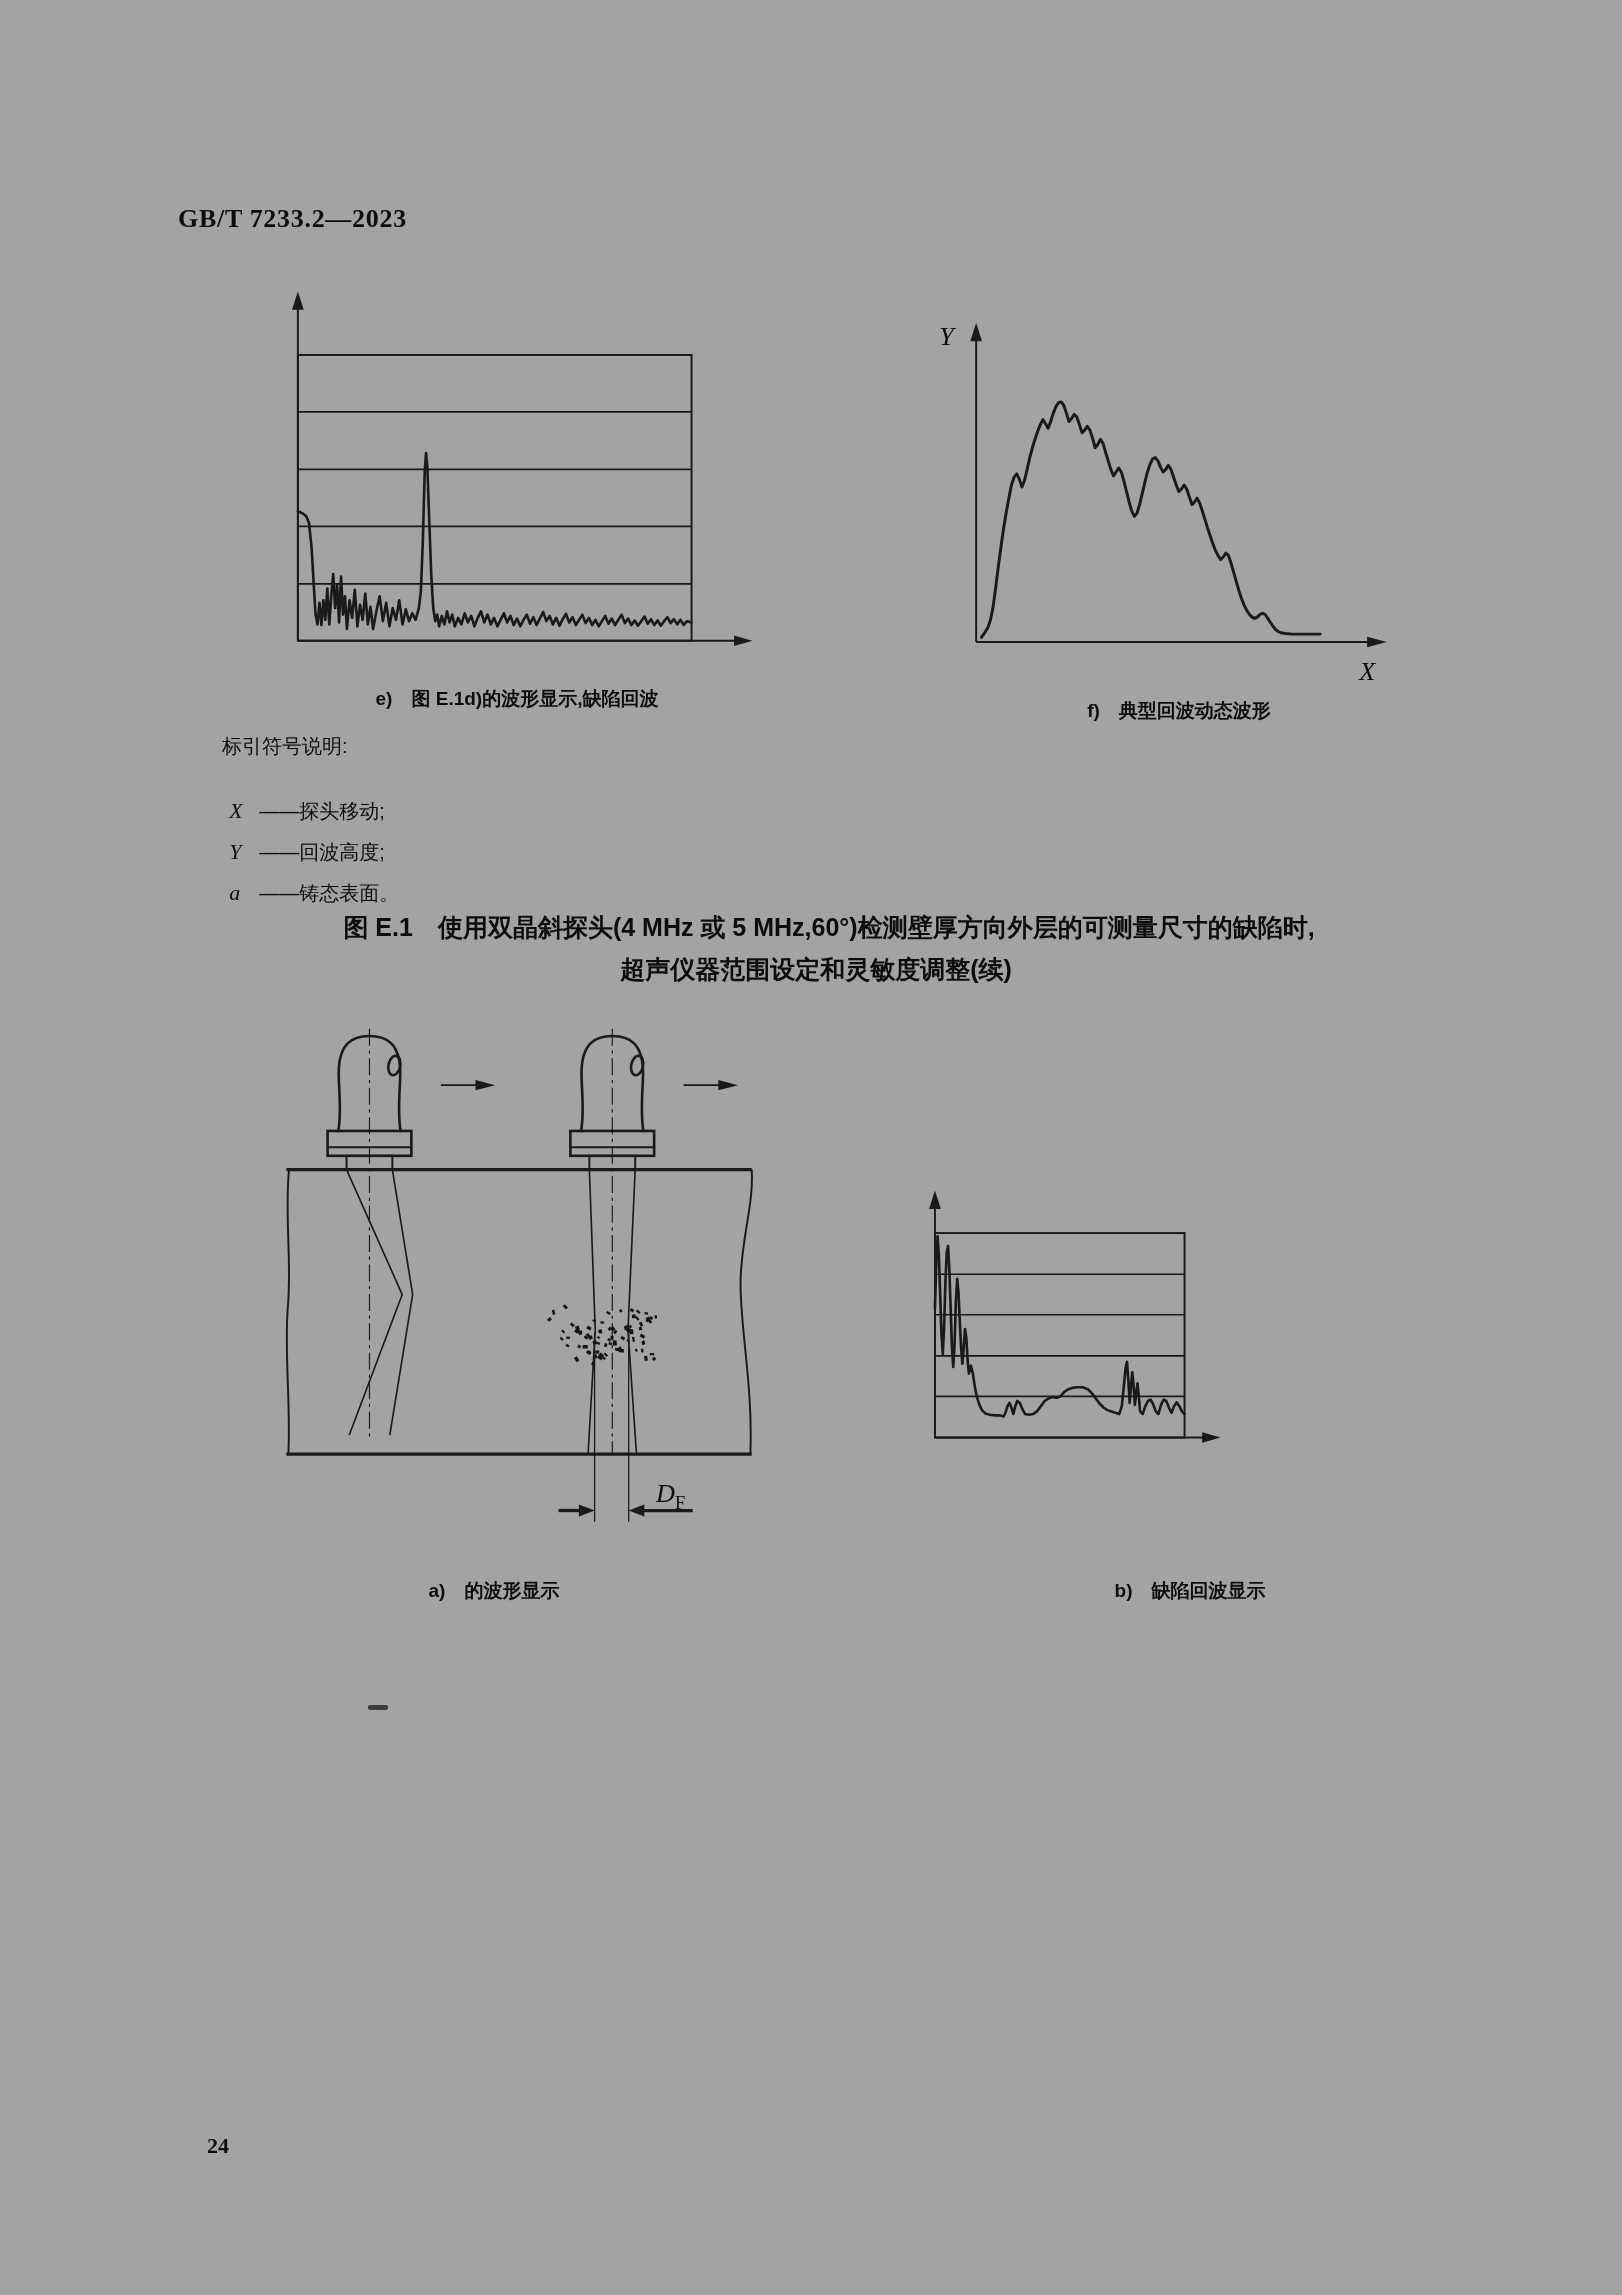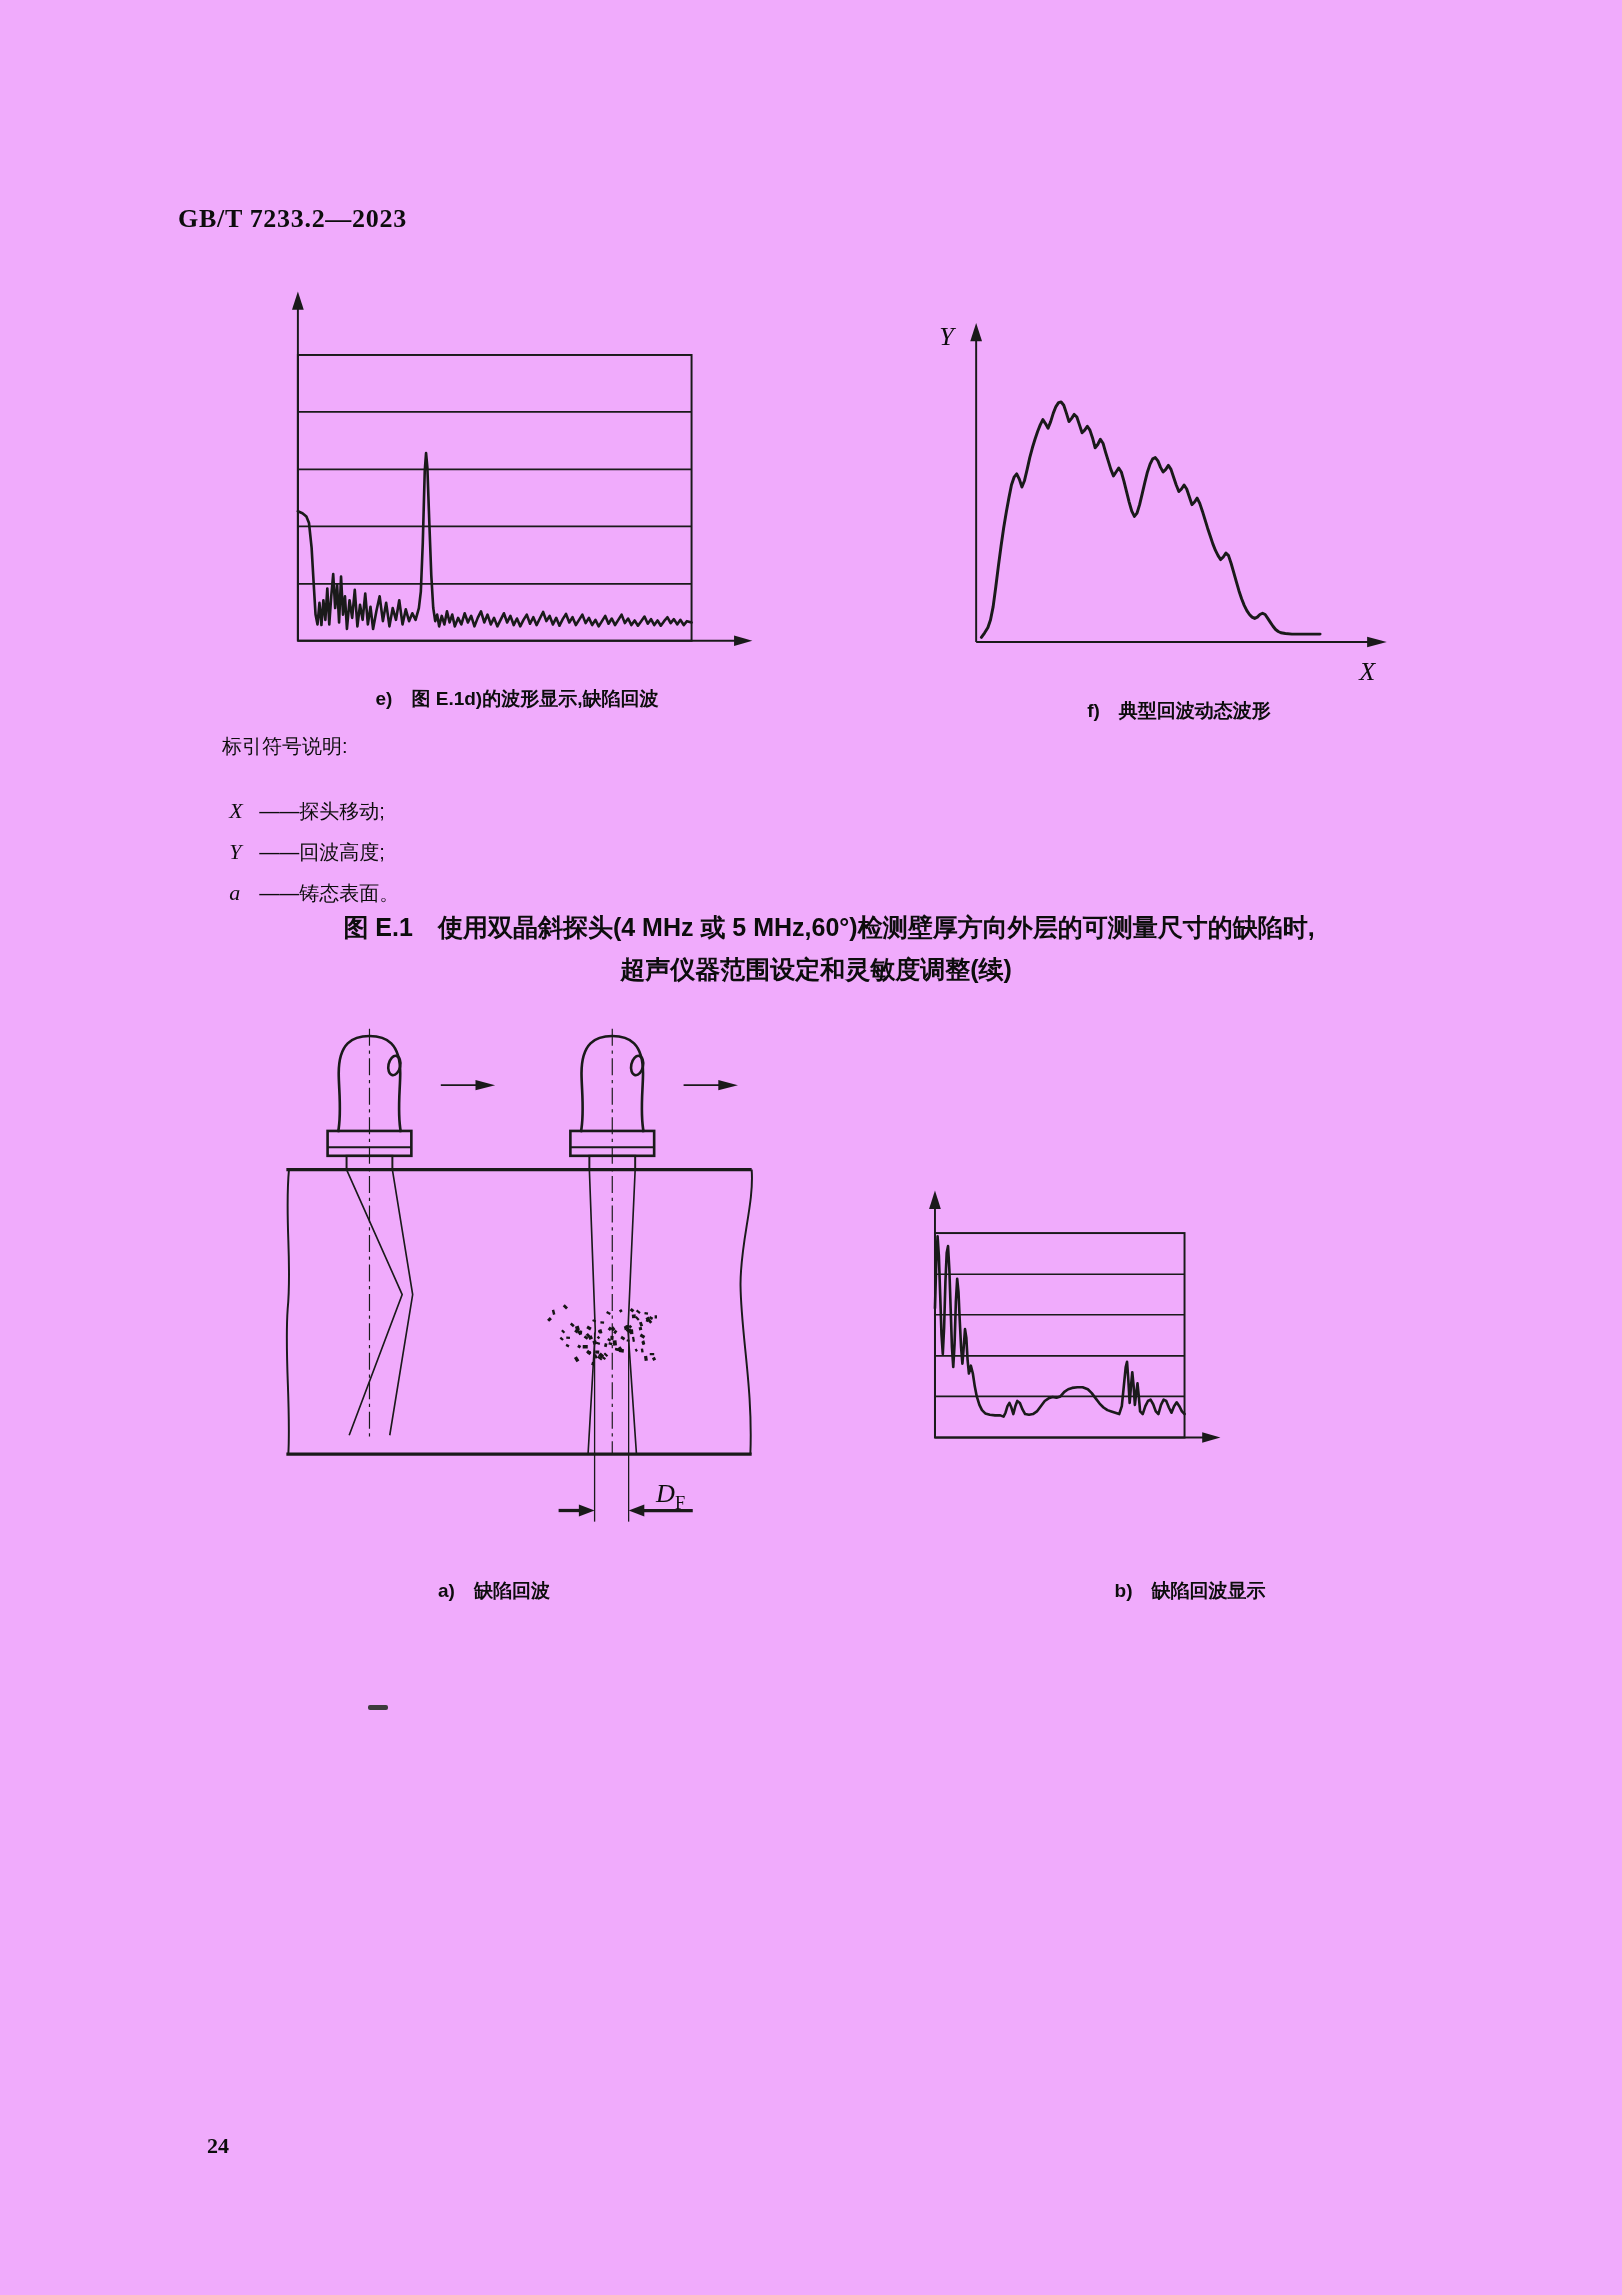--- a/index.html
+++ b/index.html
@@ -1,19 +1,19 @@
 <!DOCTYPE html>
 <html style="font-size:10.5px"><head>
 <meta charset="utf-8">
 <style>
   html,body{margin:0;padding:0;background:#e8e8e8;}
   .page{
     position:relative;
     width:1622px;height:2295px;
-    background:#f0abfc;
+    background:#a3a3a3;
     font-family:"Liberation Sans", sans-serif;
     color:#0d0d0d;
     overflow:hidden;
   }
   .abs{position:absolute;}
   .header{
     font-family:"Liberation Serif", serif;
     font-weight:700;
     font-size:26px;
     letter-spacing:0.7px;
@@ -260,21 +260,21 @@
       <line class="stroke" x1="1428" y1="1948" x2="1810" y2="1948" stroke-width="2.5"></line>
       <line class="stroke" x1="1428" y1="2010" x2="1810" y2="2010" stroke-width="2.5"></line>
       <line class="stroke" x1="1428" y1="2073" x2="1810" y2="2073" stroke-width="2.5"></line>
       <line class="stroke" x1="1428" y1="2135" x2="1810" y2="2135" stroke-width="2.5"></line>
     </g>
     <line class="stroke" x1="1428" y1="2198" x2="1851" y2="2198" stroke-width="3"></line>
     <polygon class="fill" points="1865,2198 1837,2190 1837,2206"></polygon>
     <polyline class="stroke" stroke-width="4" stroke-linejoin="round" stroke-linecap="round" points="1428,2000 1430,1930 1432,1890 1434,1920 1436,1980 1438,2040 1440,2070 1442,2030 1444,1960 1446,1915 1448,1905 1450,1940 1452,2000 1454,2060 1456,2090 1458,2055 1460,1990 1462,1955 1464,1975 1466,2020 1468,2060 1470,2085 1472,2060 1474,2032 1476,2045 1478,2080 1480,2100 1483,2088 1486,2100 1489,2120 1492,2135 1496,2148 1500,2156 1505,2161 1512,2163 1520,2164 1528,2164 1533,2166 1536,2160 1539,2150 1542,2145 1545,2152 1548,2162 1551,2150 1554,2142 1558,2145 1562,2155 1566,2162 1572,2163 1578,2162 1584,2158 1590,2150 1596,2142 1602,2138 1608,2136 1614,2137 1620,2135 1626,2128 1632,2124 1638,2122 1646,2121 1654,2121 1662,2124 1668,2130 1674,2138 1680,2146 1686,2152 1692,2156 1698,2158 1704,2160 1710,2162 1714,2150 1717,2120 1720,2090 1722,2082 1724,2110 1726,2145 1728,2120 1730,2098 1732,2118 1734,2148 1736,2130 1738,2115 1740,2135 1742,2158 1746,2162 1750,2150 1754,2142 1758,2140 1762,2147 1766,2158 1770,2162 1774,2148 1778,2140 1782,2142 1786,2152 1790,2160 1794,2150 1798,2144 1802,2150 1806,2158 1810,2162"></polyline>
   </svg>
 
-  <div class="abs fig-caption" style="left:494px;top:1578px;">a)　缺陷回波</div>
+  <div class="abs fig-caption" style="left:494px;top:1578px;">a)　的波形显示</div>
   <div class="abs fig-caption" style="left:1190px;top:1578px;">b)　缺陷回波显示</div>
 
 
   <div class="abs stray-dash" style="left:368px;top:1705px;"></div>
 
   <div class="abs page-number" style="left:207px;top:2133px;">24</div>
 
 </div>
 
 

